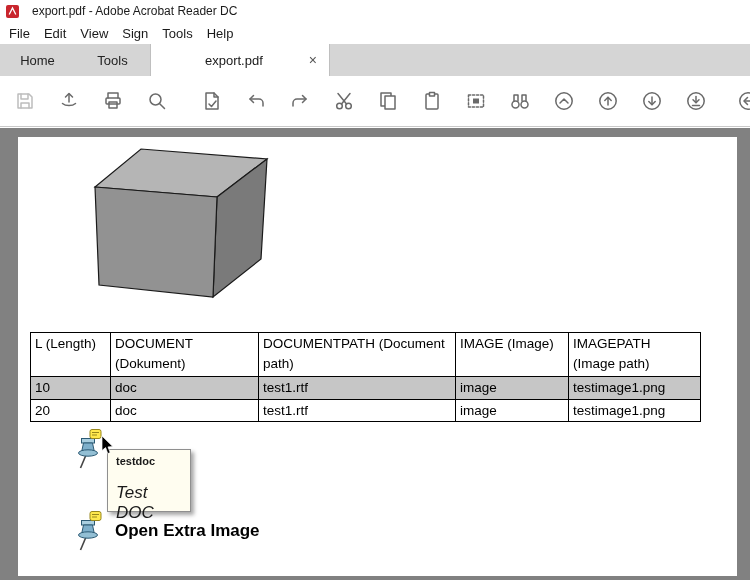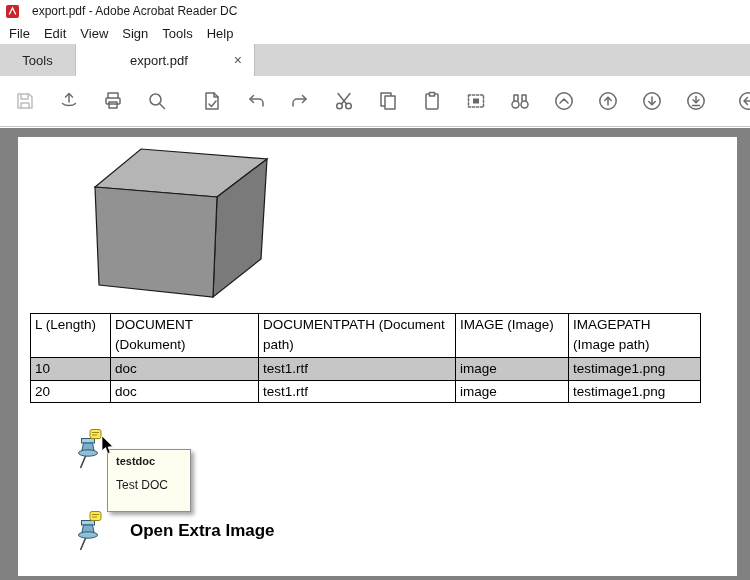--- a/index.html
+++ b/index.html
@@ -34,32 +34,32 @@
   .ticon.disabled { color: #bdbdbd; }
   .ticon.gapL { margin-left: 11px; }
   .ticon.edge { margin-left: 8px; }
 
   
   .doc-pane { position: absolute; top: 128px; left: 0; right: 0; bottom: 0; background: #818181; }
   .page { position: absolute; left: 18px; right: 13px; top: 9px; bottom: 4px; background: #fff; }
 
   .cube { position: absolute; left: 67px; top: 2px; }
 
-  .pdftable { position: absolute; left: 12px; top: 176px; width: 670px; border-collapse: collapse; table-layout: fixed; font-size: 13.5px; color: #000; }
+  .pdftable { position: absolute; left: 12px; top: 195px; width: 670px; border-collapse: collapse; table-layout: fixed; font-size: 13.5px; color: #000; }
   .pdftable th, .pdftable td { border: 1px solid #000; padding: 1px 4px; text-align: left; vertical-align: top; font-weight: normal; line-height: 1.45; overflow: hidden; }
   .pdftable th { height: 44px; }
   .pdftable td { height: 22px; }
   tr.sel td { background: #c6c6c6; }
 
   .annot { position: absolute; }
   .annot-label { position: absolute; font-weight: bold; font-size: 17px; color: #000; white-space: nowrap; }
 
   .tooltip { position: absolute; left: 89px; top: 312px; width: 84px; height: 63px; background: #fffdf0; border: 1px solid #8f8f8f; box-shadow: 3px 3px 4px rgba(0,0,0,.35); padding: 5px 8px; z-index: 10; }
   .tt-title { font-size: 11px; font-weight: bold; }
-  .tt-body { font-size: 12px; margin-top: 11px; }
+  .tt-body { font-size: 17px; margin-top: 16px; font-style: italic; }
 
   .cursor { position: absolute; left: 83px; top: 299px; z-index: 11; }
 </style>
 </head>
 <body>
 
 <div class="titlebar">
   <span class="pdficon">
     <svg width="13" height="13" viewBox="0 0 13 13">
         <rect width="13" height="13" rx="2" fill="#c9252d"></rect>
@@ -72,20 +72,21 @@
 <div class="menubar">
   <span class="mitem">File</span>
   <span class="mitem">Edit</span>
   <span class="mitem">View</span>
   <span class="mitem">Sign</span>
   <span class="mitem">Tools</span>
   <span class="mitem">Help</span>
 </div>
 
 <div class="tabbar">
+  <div class="tab">Home</div>
   <div class="tab">Tools</div>
   <div class="tab-doc">
     <span class="lbl">export.pdf</span>
     <span class="tab-close">×</span>
   </div>
 </div>
 
 <div class="toolbar">
   <span class="ticon disabled">
     <svg viewBox="0 0 22 22">
@@ -269,16 +270,16 @@
     <div class="annot" style="left:57px; top:374px;">
       <svg width="27" height="42" viewBox="0 0 27 42">
         <path d="M11 26 L5.5 39" stroke="#444" stroke-width="1.6" fill="none"></path>
         <rect x="6.5" y="9.5" width="13" height="4.5" fill="#aacfe0" stroke="#2c5a74"></rect>
         <path d="M8.5 14 h9 l1.8 8.5 h-12.6 z" fill="#7fb0cb" stroke="#2c5a74"></path>
         <ellipse cx="13" cy="24" rx="9.5" ry="3.2" fill="#93bfd4" stroke="#2c5a74"></ellipse>
         <rect x="15" y="0.5" width="11" height="9" rx="2" fill="#ffe84d" stroke="#98871c"></rect>
         <path d="M17 3.5h7 M17 6h5" stroke="#98871c" stroke-width="1" fill="none"></path>
       </svg>
     </div>
-    <div class="annot-label" style="left:112px; top:384px;">Open Extra Image</div>
+    <div class="annot-label" style="left:97px; top:384px;">Open Extra Image</div>
 
   </div>
 </div>
 
 </body></html>

